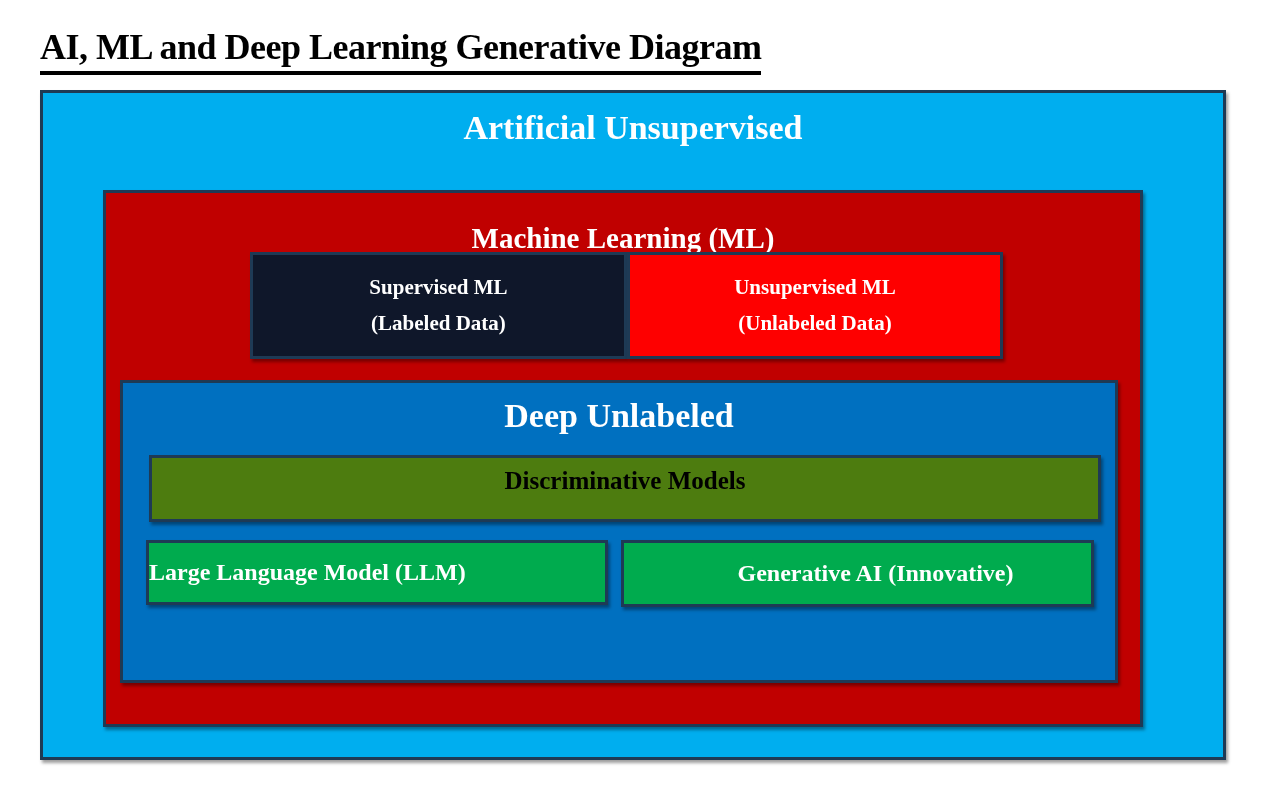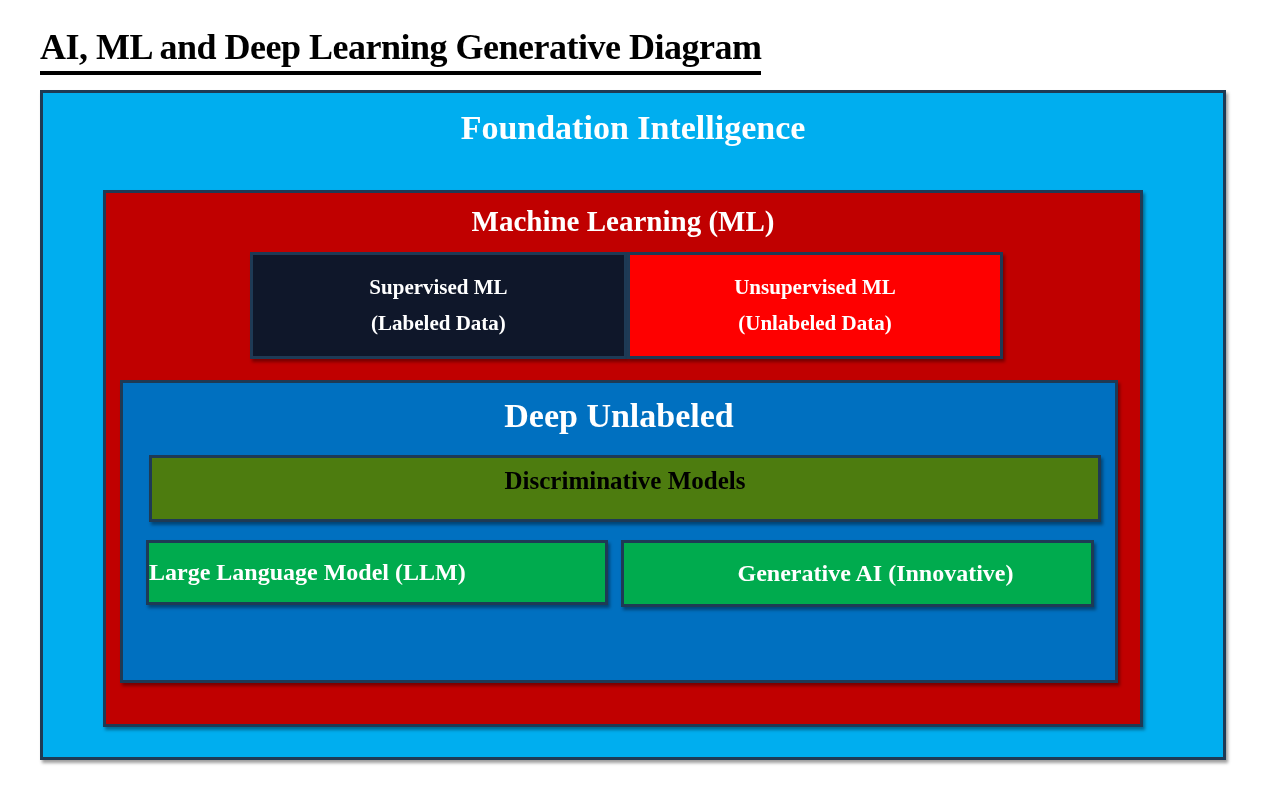--- a/index.html
+++ b/index.html
@@ -19,21 +19,21 @@
     box-shadow: 2px 3px 3px rgba(0,0,0,0.38);
   }
   .box-label { text-align: center; width: 100%; }
   .text-white { color: #ffffff; }
   .text-black { color: #000000; }
 
   .ai-box   { left: 40px;  top: 90px;  width: 1186px; height: 670px; }
   .ai-label { padding-top: 16px; font-size: 34px; }
 
   .ml-box   { left: 103px; top: 190px; width: 1040px; height: 537px; }
-  .ml-label { padding-top: 12px; font-size: 29px; }
+  .ml-label { padding-top: 12px; font-size: 29px; margin-top: 17px; }
 
   .sup-box   { left: 250px; top: 252px; width: 377px; height: 107px;
                display: flex; align-items: center; justify-content: center; }
   .unsup-box { left: 627px; top: 252px; width: 376px; height: 107px;
                display: flex; align-items: center; justify-content: center; }
   .two-line  { font-size: 21px; line-height: 1.7; text-align: center; }
 
   .dl-box   { left: 120px; top: 380px; width: 998px; height: 303px; }
   .dl-label { padding-top: 14px; font-size: 34px; }
 
@@ -45,21 +45,21 @@
   .gen-box { left: 621px; top: 540px; width: 473px; height: 67px;
              display: flex; align-items: center; justify-content: center; padding-left: 36px; }
   .leaf-label { font-size: 24px; text-align: center; }
 </style>
 </head>
 <body>
 
 <h1 class="page-title">AI, ML and Deep Learning Generative Diagram</h1>
 
 <div class="box ai-box" style="background-color: rgb(0, 174, 239); border-color: rgb(30, 58, 85);">
-  <div class="box-label ai-label text-white">Foundation Intelligence</div>
+  <div class="box-label ai-label text-white">Artificial Unsupervised</div>
 </div>
 
 <div class="box ml-box" style="background-color: rgb(192, 0, 0); border-color: rgb(30, 58, 85);">
   <div class="box-label ml-label text-white">Machine Learning (ML)</div>
 </div>
 
 <div class="box sup-box" style="background-color: #0f172a; border-color: rgb(30, 58, 85);">
   <div class="two-line text-white">
     <div>Supervised ML</div>
     <div>(Labeled Data)</div>

